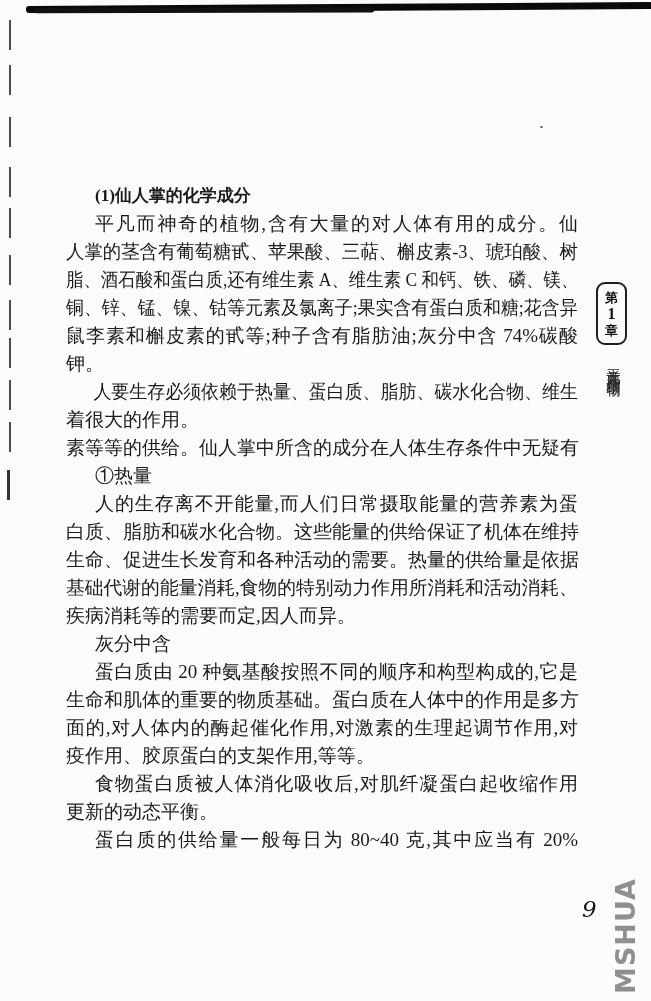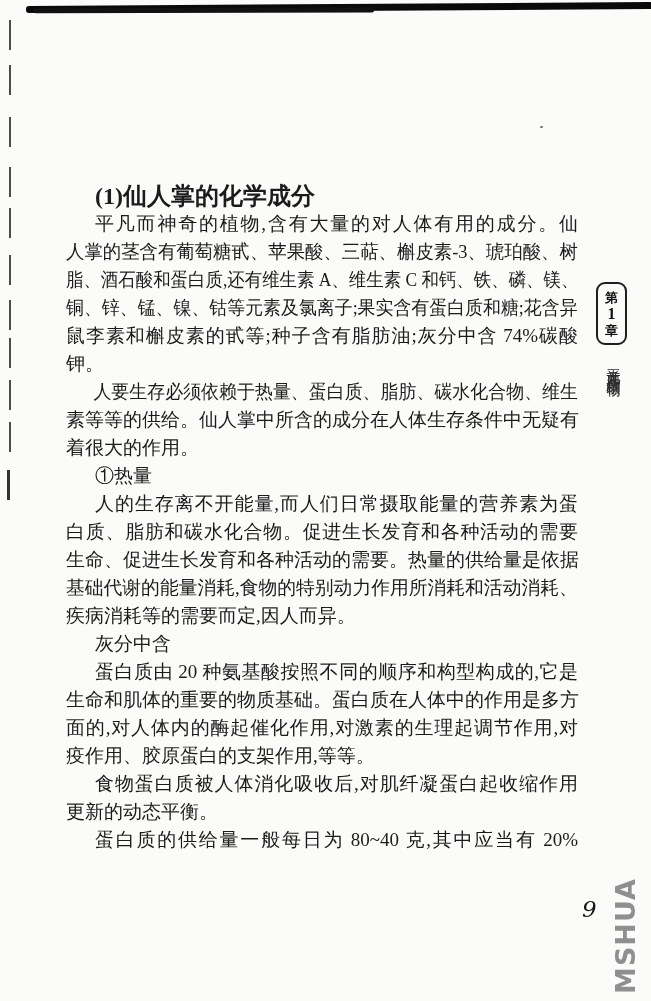--- a/index.html
+++ b/index.html
@@ -25,21 +25,21 @@
   .tick.last{width:3px;left:7px;background:#333;}
 
   .speck{position:absolute;left:540px;top:126px;width:3px;height:2px;background:#666;border-radius:50%;}
 
   
   .text-block{position:absolute;left:66px;top:182px;width:512px;}
   .line{
     height:28px;line-height:28px;font-size:19px;white-space:nowrap;
     color:#1b1b1b;
   }
-  .line.title{font-weight:bold;font-size:24px;}
+  .line.title{font-weight:bold;font-size:17px;}
   .line.indent{text-indent:29px;}
   .line.justify{text-align:justify;text-align-last:justify;}
 
   
   .margin-tab{position:absolute;left:596px;top:282px;width:31px;}
   .tab-box{
     box-sizing:border-box;width:31px;height:63px;
     border:2px solid #1f1f1f;border-radius:9px;
     display:flex;flex-direction:column;align-items:center;justify-content:center;
     font-weight:bold;color:#111;background:transparent;
@@ -88,25 +88,25 @@
 
   <div class="text-block">
       <div class="line title indent">(1)仙人掌的化学成分</div>
       <div class="line body indent justify">平凡而神奇的植物,含有大量的对人体有用的成分。仙</div>
       <div class="line body justify" style="transform: scaleX(0.967864); transform-origin: left center; text-align-last: auto;">人掌的茎含有葡萄糖甙、苹果酸、三萜、槲皮素-3、琥珀酸、树</div>
       <div class="line body justify" style="transform: scaleX(0.917563); transform-origin: left center; text-align-last: auto;">脂、酒石酸和蛋白质,还有维生素 A、维生素 C 和钙、铁、磷、镁、</div>
       <div class="line body justify" style="transform: scaleX(0.94291); transform-origin: left center; text-align-last: auto;">铜、锌、锰、镍、钴等元素及氯离子;果实含有蛋白质和糖;花含异</div>
       <div class="line body justify">鼠李素和槲皮素的甙等;种子含有脂肪油;灰分中含 74%碳酸</div>
       <div class="line body">钾。</div>
       <div class="line body indent justify" style="transform: scaleX(0.944649); transform-origin: left center; text-align-last: auto;">人要生存必须依赖于热量、蛋白质、脂肪、碳水化合物、维生</div>
+      <div class="line body">着很大的作用。</div>
       <div class="line body justify">素等等的供给。仙人掌中所含的成分在人体生存条件中无疑有</div>
-      <div class="line body">着很大的作用。</div>
       <div class="line heading indent">①热量</div>
       <div class="line body indent justify">人的生存离不开能量,而人们日常摄取能量的营养素为蛋</div>
-      <div class="line body justify">白质、脂肪和碳水化合物。促进生长发育和各种活动的需要</div>
+      <div class="line body justify">白质、脂肪和碳水化合物。这些能量的供给保证了机体在维持</div>
       <div class="line body justify">生命、促进生长发育和各种活动的需要。热量的供给量是依据</div>
       <div class="line body justify" style="transform: scaleX(0.988417); transform-origin: left center; text-align-last: auto;">基础代谢的能量消耗,食物的特别动力作用所消耗和活动消耗、</div>
       <div class="line body">疾病消耗等的需要而定,因人而异。</div>
       <div class="line heading indent">灰分中含</div>
       <div class="line body indent justify">蛋白质由 20 种氨基酸按照不同的顺序和构型构成的,它是</div>
       <div class="line body justify">生命和肌体的重要的物质基础。蛋白质在人体中的作用是多方</div>
       <div class="line body justify">面的,对人体内的酶起催化作用,对激素的生理起调节作用,对</div>
       <div class="line body">疫作用、胶原蛋白的支架作用,等等。</div>
       <div class="line body indent justify">食物蛋白质被人体消化吸收后,对肌纤凝蛋白起收缩作用</div>
       <div class="line body">更新的动态平衡。</div>

